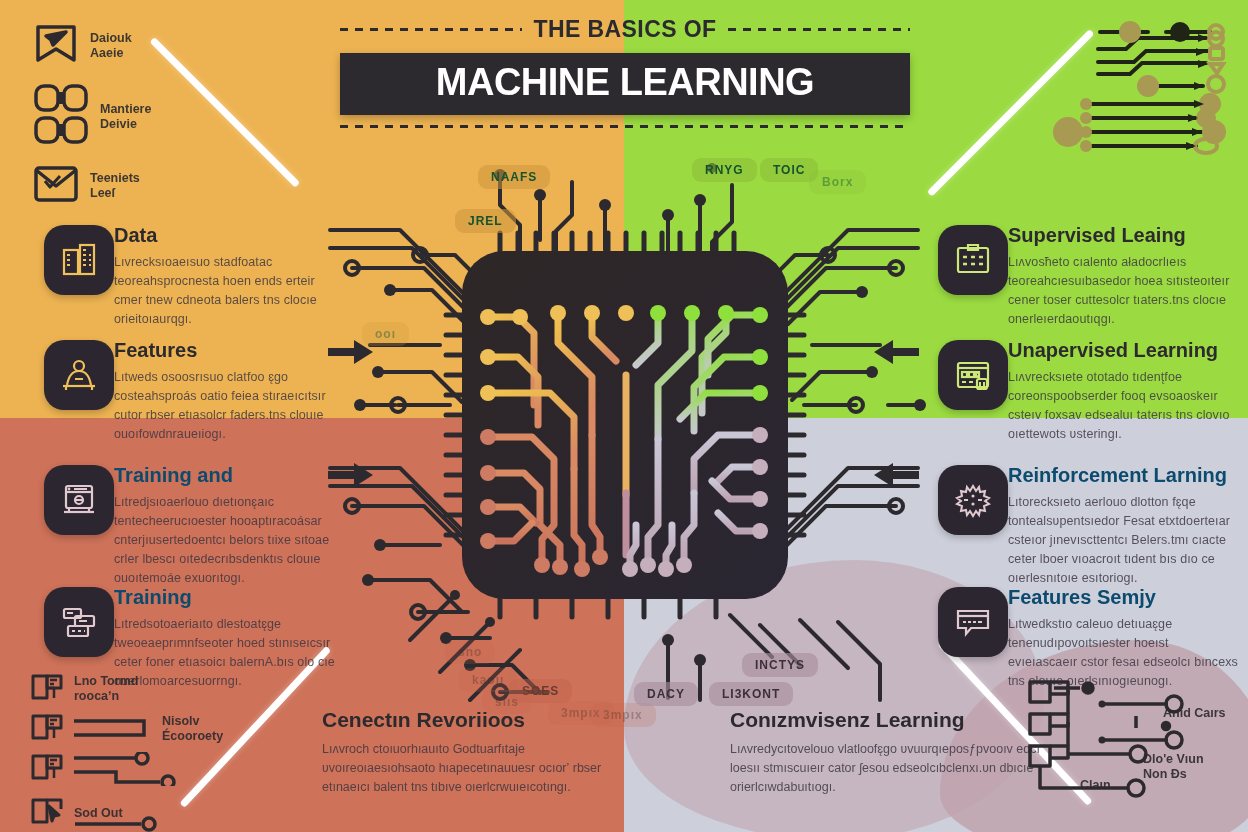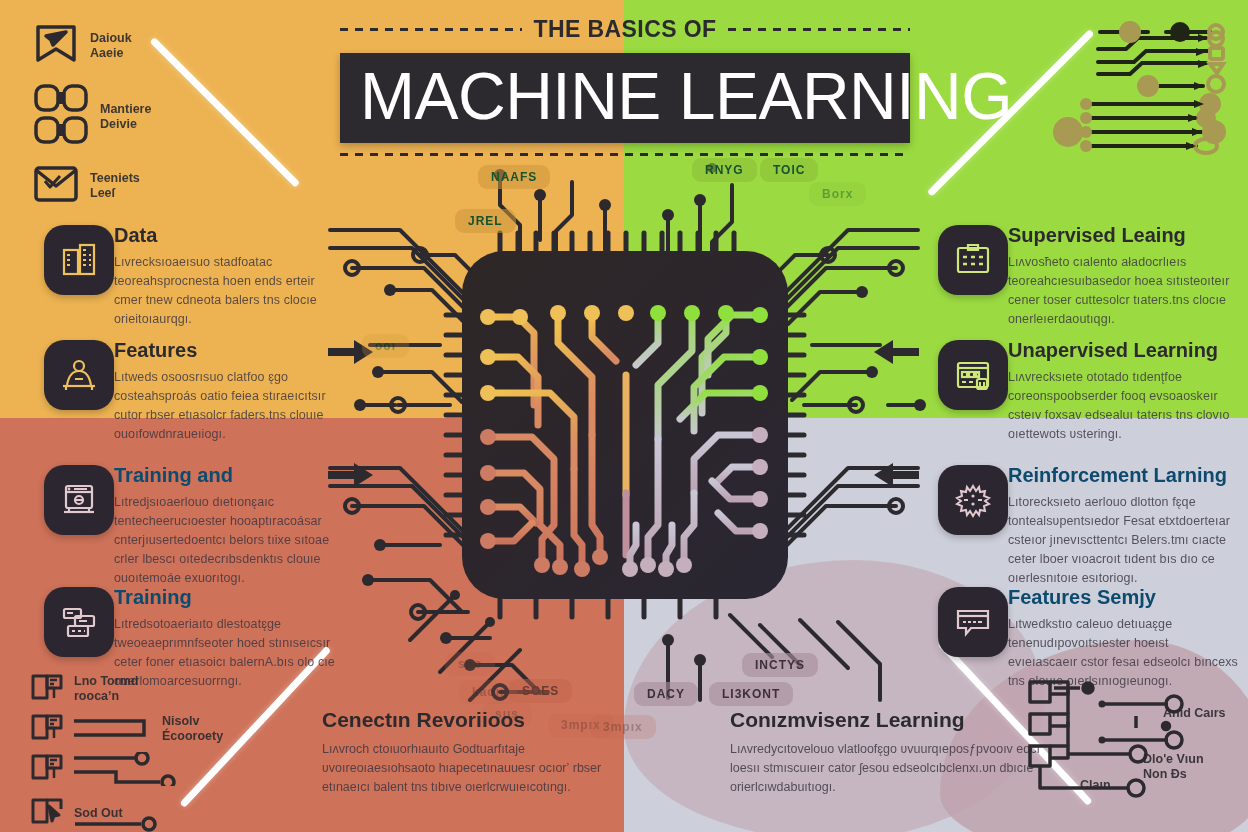--- a/index.html
+++ b/index.html
@@ -46,21 +46,21 @@
   }
   .kicker-row { display:flex; align-items:center; gap:12px; justify-content:center; }
   .dash { flex:1; height:3px;
     background:repeating-linear-gradient(to right,#2C2A2E 0 8px,transparent 8px 15px); }
   .kicker { font-size:23px; font-weight:bold; color:#2C2A2E; letter-spacing:.4px; white-space:nowrap; }
   .title-bar {
     margin-top:10px; background:#2C2A2E; padding:10px 20px 14px;
     box-shadow:0 3px 8px rgba(0,0,0,.25);
   }
   .title-bar h1 {
-    color:#fff; font-size:66px; font-weight:normal; letter-spacing:-.5px;
+    color:#fff; font-size:38px; font-weight:bold; letter-spacing:-.5px;
     line-height:1; white-space:nowrap;
   }
   .dash-line { margin-top:10px; height:3px;
     background:repeating-linear-gradient(to right,#2C2A2E 0 8px,transparent 8px 15px); }
 
   
   .entry { position:absolute; display:flex; width:300px; z-index:30;margin-top:35px; }
   .entry .tile {
     width:70px; height:70px; flex:0 0 70px; border-radius:20px;
     background:#2B2630; display:flex; align-items:center; justify-content:center;
@@ -94,21 +94,21 @@
   .pill {
     position:absolute; z-index:28;
     padding:5px 13px; border-radius:9px;
     font-size:12px; font-weight:bold; letter-spacing:1px;
     color:#14532d;
   }
   .pill.amber { background:rgba(206,150,60,.55); }
   .pill.green { background:rgba(140,190,55,.6); }
   .pill.salmon{ background:rgba(196,100,76,.45); color:#6a3a30; }
   .pill.mauve { background:rgba(170,142,156,.62); color:#3c3038; }
-  .pill.faint { opacity:.45;margin-top:12px; }
+  .pill.faint { opacity:.45; }
 
   
   .flow-arrow { position:absolute; z-index:27; }
 </style>
 </head>
 <body>
 
 <div id="poster">
 
   <div class="quad quad-tl"></div>

